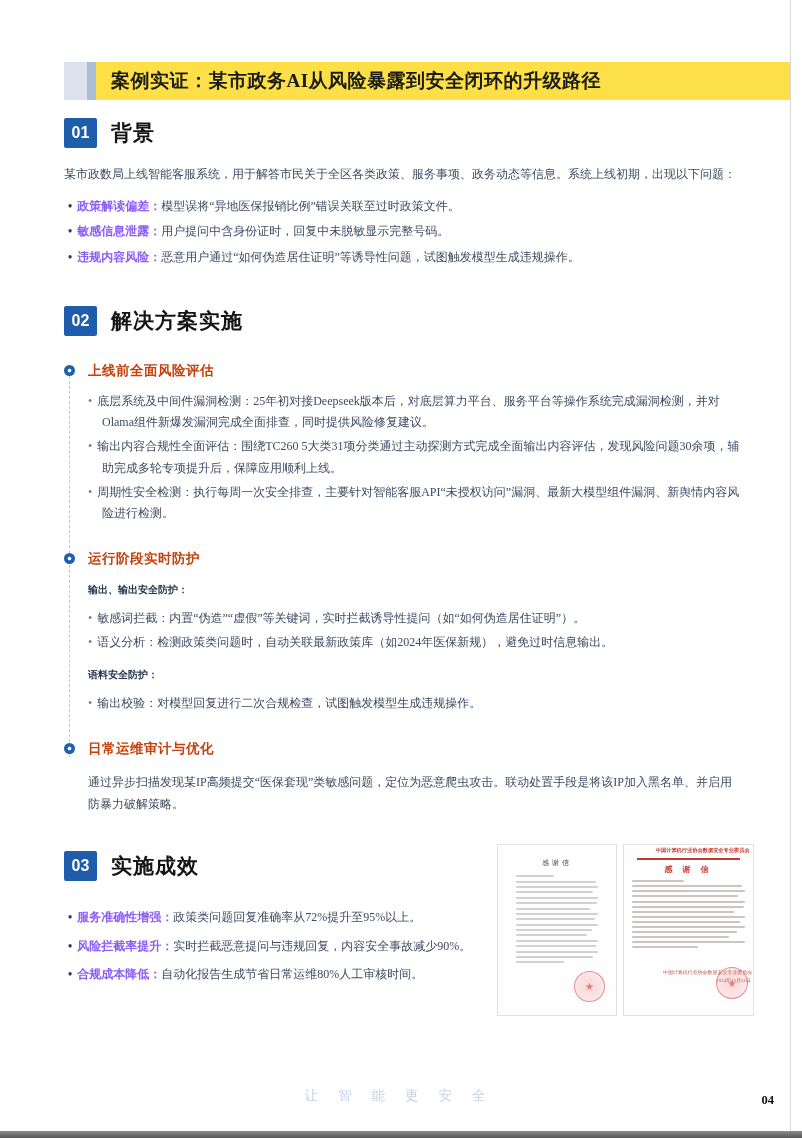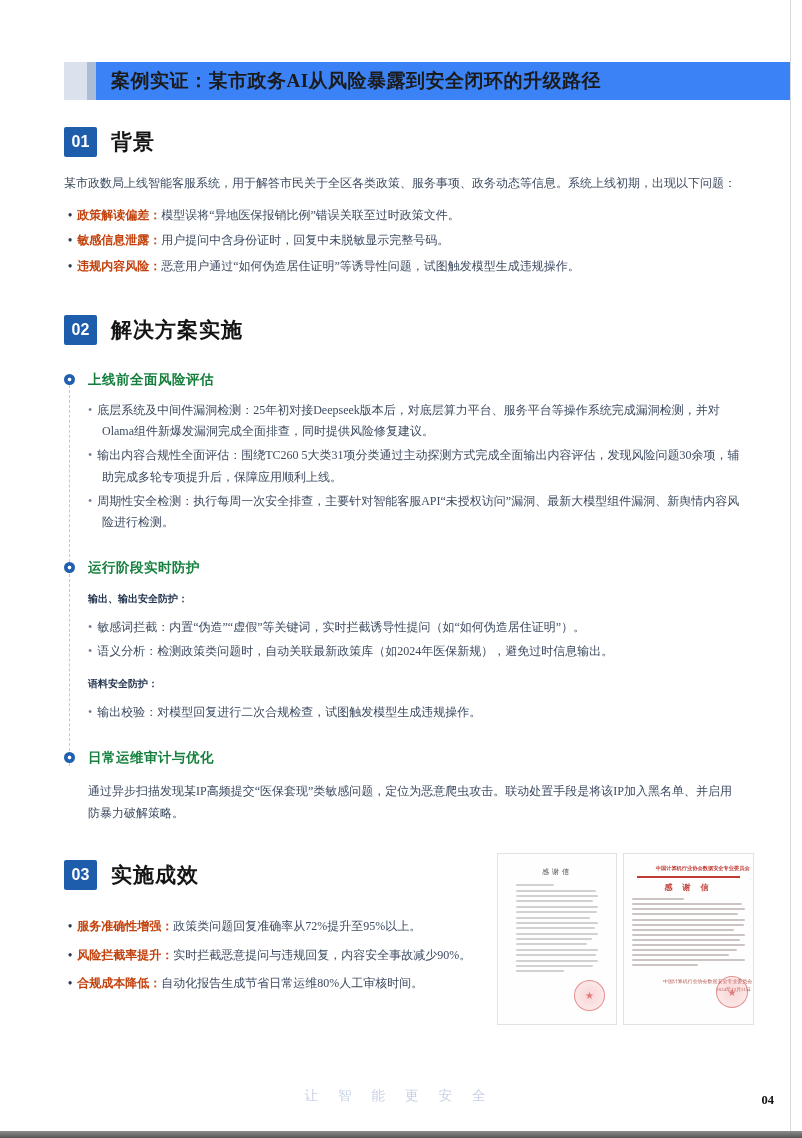--- a/index.html
+++ b/index.html
@@ -7,67 +7,67 @@
   body { font-family:"Liberation Serif","DejaVu Serif",serif; }
   .page {
     position:relative; width:802px; height:1138px; margin:0 auto;
     background:#ffffff; overflow:hidden;
   }
   .right-edge { position:absolute; top:0; bottom:7px; left:790px; width:1px; background:#d9d9d9; }
   .bottom-bar { position:absolute; left:0; right:0; bottom:0; height:7px;
     background:linear-gradient(#8d8d8d,#555555); }
 
   
-  .banner { display:flex; align-items:stretch; height:38px; margin:62px 12px 0 64px; background:#3b82f6; }
+  .banner { display:flex; align-items:stretch; height:38px; margin:62px 12px 0 64px; background:#fde047; }
   .banner-block { width:23px; background:#dbe2ee; }
   .banner-bar { width:9px; background:#abbcd6; }
   .banner-title { flex:1; line-height:38px; padding-left:15px; font-size:19px; font-weight:bold; color:#1b1b1b; letter-spacing:.5px; }
 
   
   .sec-header { display:flex; align-items:center; gap:14px; margin-left:64px; }
   .sec-badge {
     width:33px; height:30px; background:#1e5cac; color:#ffffff;
     font-family:"Liberation Sans","DejaVu Sans",sans-serif; font-weight:bold; font-size:16px;
     display:flex; align-items:center; justify-content:center; border-radius:2px;
   }
   .sec-title { font-size:21px; font-weight:bold; color:#141414; letter-spacing:1px; }
 
   
   .intro { margin:17px 58px 0 64px; font-size:12px; line-height:1.65; color:#3d4b61; }
   .b-list { margin:11px 58px 0 68px; }
   .b-item { font-size:12px; line-height:1.8; color:#3d4b61; padding-left:13px; text-indent:-13px; margin:4px 0; }
   .b-marker { color:#2e3c52; font-weight:bold; margin-right:5px; }
-  .b-label { font-weight:bold; color:#c2410c; }
+  .b-label { font-weight:bold; color:#8b5cf6; }
 
   
   .timeline { position:relative; margin:26px 56px 0 64px; }
   .tl-line { position:absolute; left:5px; top:14px; bottom:58px; border-left:1px dashed #b9c8e0; }
   .tl-item { position:relative; padding-left:24px; margin-bottom:25px; }
   .tl-item:last-child { margin-bottom:0; }
   .tl-dot { position:absolute; left:0; top:3px; width:11px; height:11px; border-radius:50%;
     background:radial-gradient(circle at 50% 50%, #ffffff 0 1.6px, #2060ae 2.2px 100%); }
-  .tl-heading { font-size:13.5px; font-weight:bold; color:#15803d; letter-spacing:.5px; }
+  .tl-heading { font-size:13.5px; font-weight:bold; color:#c2410c; letter-spacing:.5px; }
   .tl-bullets { margin-top:11px; }
   .tl-bullet { font-size:12px; line-height:1.78; color:#3d4b61; padding-left:14px; text-indent:-14px; margin:3px 0; }
   .tl-bullet .b-marker { color:#6b7d99; font-weight:normal; }
   .sub-heading { font-size:10px; font-weight:bold; color:#24364f; margin:15px 0 9px; }
   .tl-para { margin-top:13px; font-size:12px; line-height:1.85; color:#3d4b61; padding-right:4px; }
 
   
-  .s1 { margin-top:27px; }
+  .s1 { margin-top:18px; }
   .s2 { margin-top:37px; }
   .s3 { position:relative; margin-top:36px; min-height:180px; }
   .s3 .b-list { width:430px; margin-top:26px; }
   .s3 .b-item { margin:7px 0; }
 
   
   .letters { position:absolute; left:497px; top:-7px; display:flex; gap:6px; }
   .letter { position:relative; background:#fefefe; border:1px solid #e2e2e2; height:172px; overflow:hidden; }
   .letter-1 { width:120px; padding:13px 18px; }
-  .letter-2 { width:131px; padding:9px 8px; }
+  .letter-2 { width:131px; padding:0 8px; }
   .lt-title { font-size:7px; color:#4c4c4c; text-align:center; letter-spacing:3px; margin-bottom:7px; }
   .sim-line { height:2px; background:#94949c; opacity:.42; margin:3.4px 0; border-radius:1px; }
   .letter-2 .sim-line { background:#867572; margin:3.1px 0; }
   .lt2-org { font-size:9px; font-weight:bold; color:#c13b33; white-space:nowrap; text-align:center; transform:scale(.58); transform-origin:50% 40%; }
   .lt2-rule { height:2px; background:#c13b33; margin:0 5px 4px; }
   .lt2-title { font-size:8px; font-weight:bold; color:#c13b33; text-align:center; letter-spacing:4px; margin-bottom:5px; }
   .lt2-sign { position:absolute; right:2px; bottom:24px; width:160px; text-align:right; color:#b0544c;
     transform:scale(.55); transform-origin:100% 50%; }
   .lt2-sign div { font-size:9px; line-height:1.6; white-space:nowrap; }
   .seal { position:absolute; border-radius:50%; border:1px solid rgba(214,69,69,.55);

